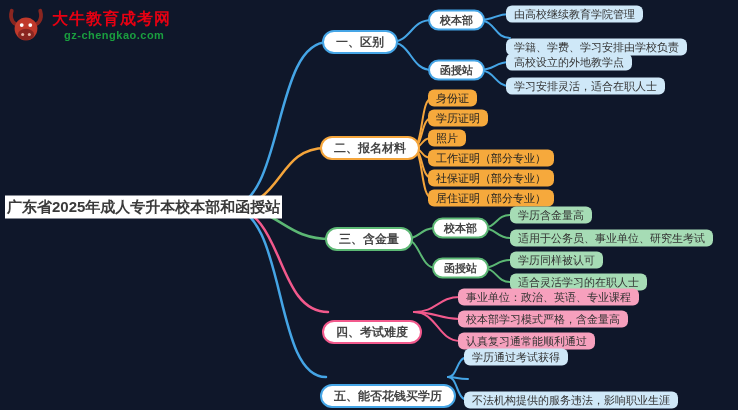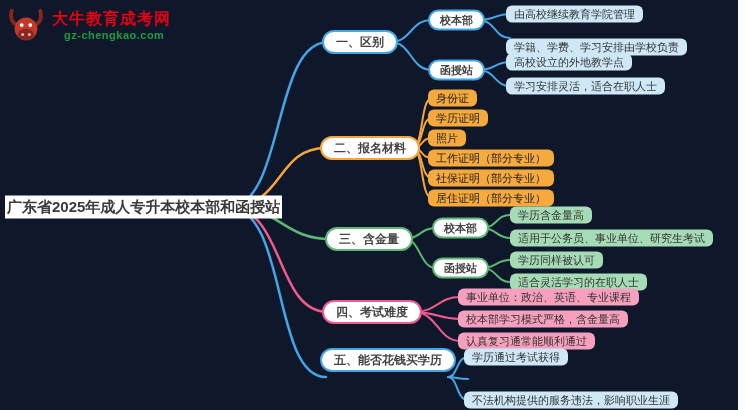--- a/index.html
+++ b/index.html
@@ -27,21 +27,21 @@
   path.green{stroke:var(--green);}
   path.pink{stroke:var(--pink);}
 
   .node{position:absolute;transform:translateY(-50%);white-space:nowrap;}
   .root-label{font-size:15px;font-weight:bold;color:var(--ink);background:#fff;padding:2px 2px;text-align:center;}
   .pill{background:#fff;border:2px solid;border-radius:14px;padding:3px 12px;font-size:12px;
         font-weight:bold;color:#444;line-height:14px;}
   .pill.blue{border-color:var(--blue);}
   .pill.orange{border-color:var(--orange);}
   .pill.green{border-color:var(--green);}
-  .pill.pink{border-color:var(--pink);}
+  .pill.pink{border-color:var(--pink);margin-top:20px;}
   .child{background:#fff;border:2px solid;border-radius:12px;padding:2px 10px;font-size:11px;
          font-weight:bold;color:#444;line-height:13px;}
   .child.blue{border-color:var(--blue);}
   .child.green{border-color:var(--green);}
   .leaf{border-radius:6px;padding:2px 8px;font-size:11px;color:#333;line-height:13px;}
   .leaf.blue{background:var(--leaf-blue);}
   .leaf.orange{background:var(--leaf-orange);color:#222;}
   .leaf.green{background:var(--leaf-green);}
   .leaf.pink{background:var(--leaf-pink);}
 
@@ -109,21 +109,21 @@
       <span class="site-url">gz-chengkao.com</span>
     </div>
   </div>
 
   <div class="node root-label" style="left:5px;top:207px">广东省2025年成人专升本校本部和函授站</div>
 
   <div class="node pill blue" style="left:322px;top:42px">一、区别</div>
   <div class="node pill orange" style="left:320px;top:148px">二、报名材料</div>
   <div class="node pill green" style="left:325px;top:239px">三、含金量</div>
   <div class="node pill pink" style="left:322px;top:312px">四、考试难度</div>
-  <div class="node pill blue" style="left:320px;top:360px">五、能否花钱买学历</div>
+  <div class="node pill blue" style="left:320px;top:396px">五、能否花钱买学历</div>
 
   <div class="node child blue" style="left:428px;top:20px">校本部</div>
   <div class="node child blue" style="left:428px;top:70px">函授站</div>
   <div class="node leaf blue" style="left:506px;top:14px">由高校继续教育学院管理</div>
   <div class="node leaf blue" style="left:506px;top:47px">学籍、学费、学习安排由学校负责</div>
   <div class="node leaf blue" style="left:506px;top:62px">高校设立的外地教学点</div>
   <div class="node leaf blue" style="left:506px;top:86px">学习安排灵活，适合在职人士</div>
 
   <div class="node leaf orange" style="left:428px;top:98px">身份证</div>
   <div class="node leaf orange" style="left:428px;top:118px">学历证明</div>

